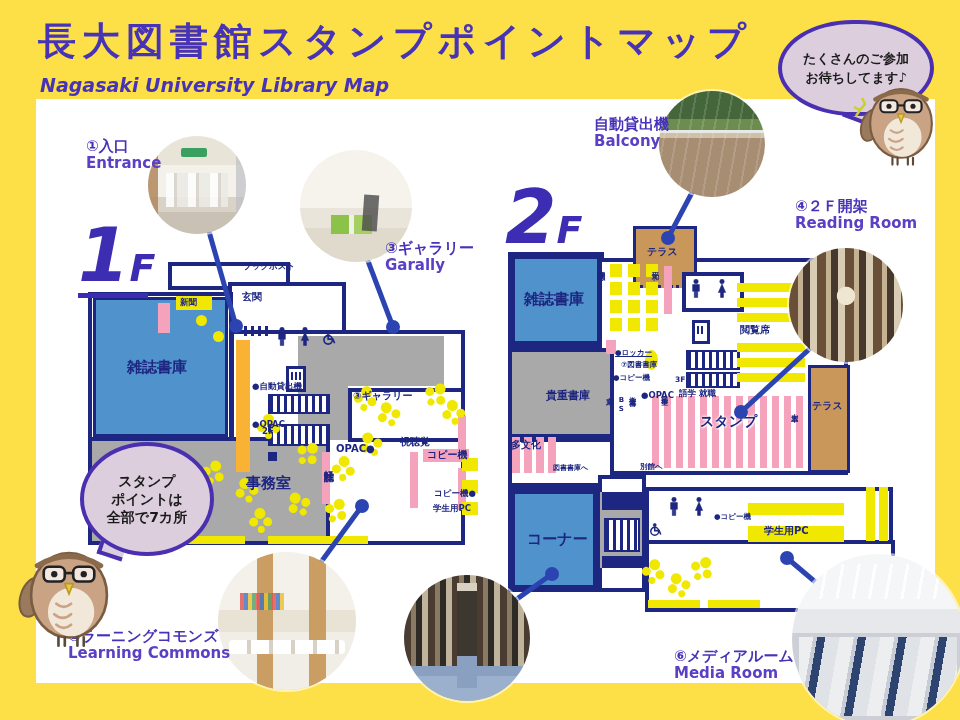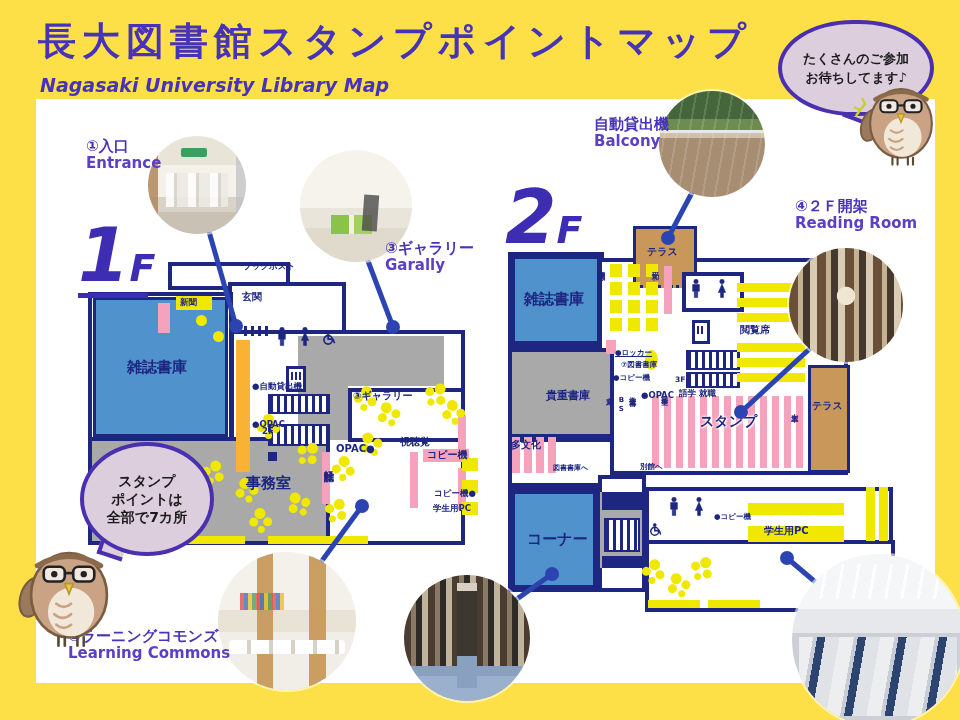--- a/index.html
+++ b/index.html
@@ -381,20 +381,24 @@
     <div class="en">Garally</div>
   </div>
   <div class="ptl" style="left:795px;top:198px">
     <div class="jp">④２Ｆ開架</div>
     <div class="en">Reading Room</div>
   </div>
   <div class="ptl" style="left:594px;top:116px">
     <div class="jp">自動貸出機</div>
     <div class="en">Balcony</div>
   </div>
+  <div class="ptl" style="left:674px;top:648px">
+    <div class="jp">⑥メディアルーム</div>
+    <div class="en">Media Room</div>
+  </div>
 
   <svg class="owl" style="left:852px;top:72px" width="92" height="102">
     <path d="M8 38 L13 32 L10 26 M8 38 L2 35 M8 38 L4 44" stroke="#c8d030" stroke-width="2.5" fill="none"></path>
     <use href="#owl" x="6" y="0" width="86" height="96"></use>
   </svg>
   <svg class="owl" style="left:16px;top:532px" width="106" height="118">
     <use href="#owl" x="0" y="0" width="106" height="118"></use>
   </svg>
 
 </div>

